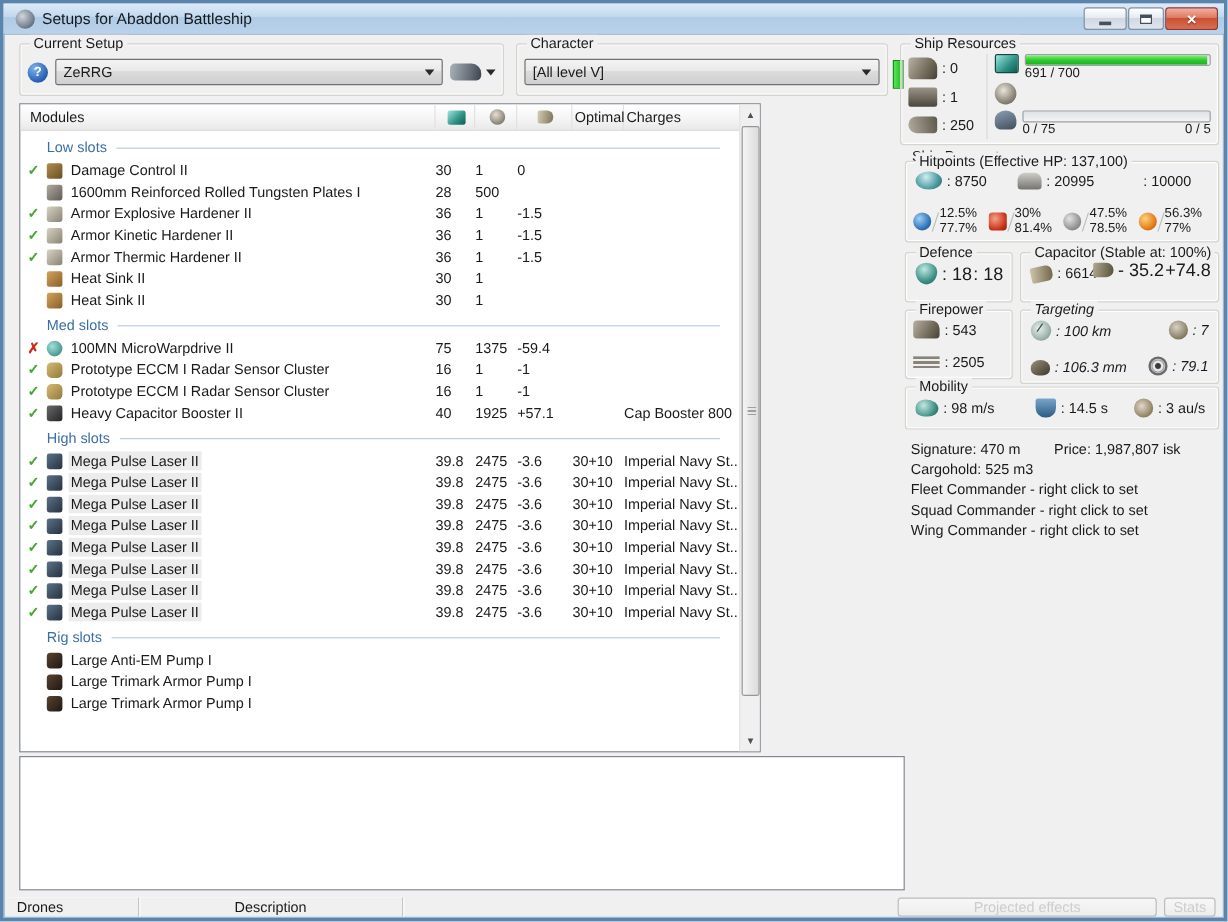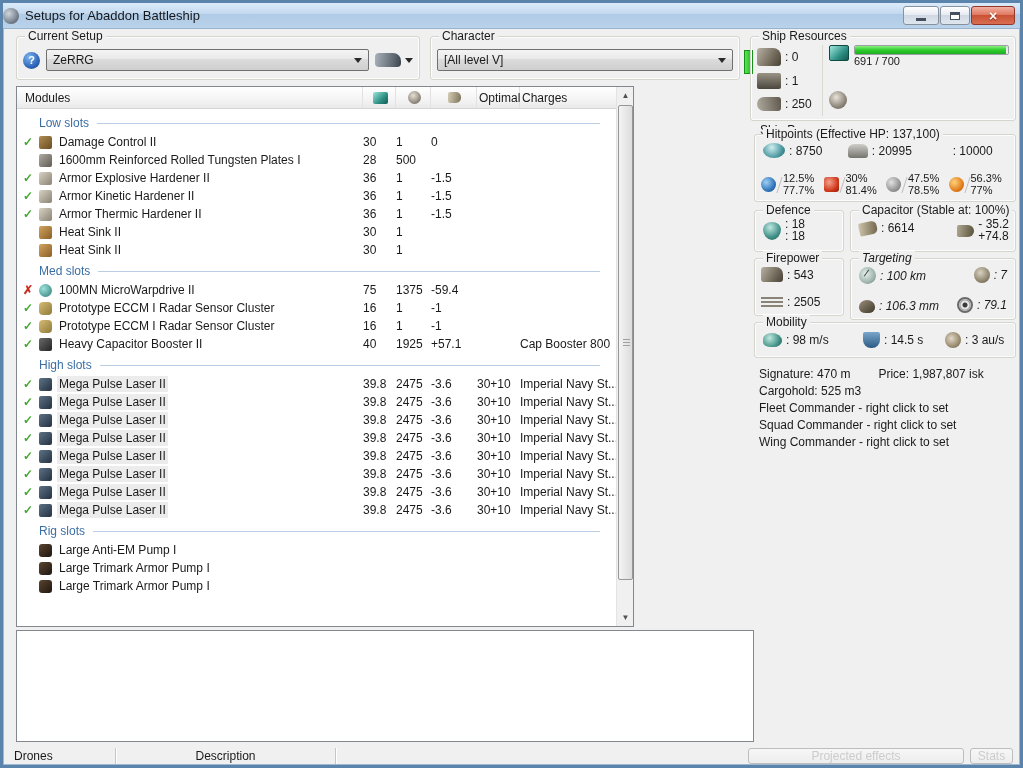--- a/index.html
+++ b/index.html
@@ -5,21 +5,21 @@
   * { margin:0; padding:0; box-sizing:border-box; }
   html,body { width:1023px; height:768px; overflow:hidden; background:#c8d8e8;
     font-family:"Liberation Sans", sans-serif; font-size:12px; color:#1a1a1a; }
 
   .win { position:relative; width:1023px; height:768px; border:3px solid #5b84ad;
          background:#f0f0f0; box-shadow:inset 0 0 0 1px #9cb8d2; }
 
   
   .titlebar { position:relative; height:26px;
     background:linear-gradient(#dcebfa, #c2d8ee 45%, #b0cbe6 46%, #bad2ea);
-    border-bottom:1px solid #98b4cf; display:flex; align-items:center; padding-left:0; }
+    border-bottom:1px solid #98b4cf; display:flex; align-items:center; padding-left:10px; }
   .title-icon { width:16px; height:16px; border-radius:50%;
     background:radial-gradient(circle at 35% 35%, #cfd6dd, #6c7684 70%, #3c4450); margin-right:6px; }
   .title-text { font-size:13px; color:#15181c; }
   .winbtns { position:absolute; right:5px; top:3px; display:flex; gap:1px; }
   .wbtn { height:19px; border:1px solid #87929f; border-radius:3px;
     background:linear-gradient(#ffffff, #e7ebf1 45%, #cfd7e2 46%, #e0e6ee);
     display:flex; align-items:center; justify-content:center; cursor:default; }
   .wbtn.min { width:36px; } .wbtn.max { width:30px; }
   .wbtn.close { width:44px; border-color:#93362a;
     background:linear-gradient(#f2b0a2, #e07a62 45%, #c94f33 46%, #d96e51); }
@@ -134,21 +134,21 @@
   .ri-thermal { background:radial-gradient(circle at 35% 35%, #f5a08c, #cc3418 65%, #8c1d08); }
   .ri-kinetic { background:radial-gradient(circle at 35% 35%, #e2e2e2, #909090 65%, #5c5c5c); border-radius:50%; }
   .ri-explosive { background:radial-gradient(circle at 35% 35%, #ffd27a, #e07818 65%, #99480a); border-radius:50%; }
 
   .gb-def { left:748px; top:178px; width:90px; height:42px; }
   .gb-cap { left:844px; top:178px; width:166px; height:42px; }
   .gb-fp  { left:748px; top:226px; width:90px; height:58px; }
   .gb-tgt { left:844px; top:226px; width:166px; height:62px;font-style:italic; }
   .gb-mob { left:748px; top:290px; width:262px; height:36px; }
   .inrow { position:absolute; display:flex; align-items:center; gap:4px; white-space:nowrap; }
-  .stack2 { display:flex; flex-direction:column; font-size:12px; line-height:11px; gap:1px; }
+  .stack2 { display:flex; font-size:15px; line-height:11px; gap:1px; }
   .i-defshield { width:18px; height:18px; border-radius:50% 50% 50% 50% / 40% 40% 60% 60%;
      background:radial-gradient(circle at 40% 30%, #bfe8e2, #3f8f86 60%, #1e5a52); }
   .i-capa { width:18px; height:13px; background:linear-gradient(100deg,#cfc6ae,#6f6448); border-radius:2px 5px 5px 2px; transform:rotate(-12deg); }
   .i-charge { width:17px; height:12px; background:linear-gradient(100deg,#b0a88f,#57503a); border-radius:2px 7px 7px 2px; }
   .i-fp { width:22px; height:15px; background:linear-gradient(120deg,#b9b2a4,#6e6758 65%,#474136); border-radius:3px 7px 3px 3px; }
   .i-volley { width:22px; height:10px; background:repeating-linear-gradient(#8a8378 0 2px, transparent 2px 4px); }
   .i-radar { width:17px; height:17px; border-radius:50%; background:radial-gradient(circle at 40% 40%, #e8f0ee, #9fb5ae 60%, #5e736c); position:relative; }
   .i-radar::after { content:""; position:absolute; left:7px; top:2px; width:1px; height:8px; background:#3c4a44; transform:rotate(35deg); }
   .i-compass { width:16px; height:16px; border-radius:50%; background:radial-gradient(circle at 40% 35%, #d8d2c2, #8a8068 65%, #564e3c); }
   .i-fly { width:16px; height:13px; border-radius:50% 50% 40% 40%; background:linear-gradient(140deg,#9a8f7a,#3e372a); }
@@ -245,20 +245,32 @@
               <div class="pbar">
                   <div class="pfill" style="width: 98.7%;"></div>
                 </div>
               <div class="ptext">
                   <span>691 / 700</span>
                 </div>
             </div>
           </div>
           <div class="res-rrow">
             <span class="ico i-pgrid"></span>
+          </div>
+          <div class="res-rrow">
+            <span class="ico i-drone"></span>
+            <div class="res-bars">
+              <div class="pbar">
+                  <div class="pfill" style="width: 0%;"></div>
+                </div>
+              <div class="ptext">
+                <span>0 / 75</span>
+                <span>0 / 5</span>
+              </div>
+            </div>
           </div>
         </div>
       </div>
     </div>
 
     <div class="modpanel">
       <div class="modmain">
         <div class="mhdr">
           <div class="hname">Modules</div>
           <div class="hcell hc-cpu">

